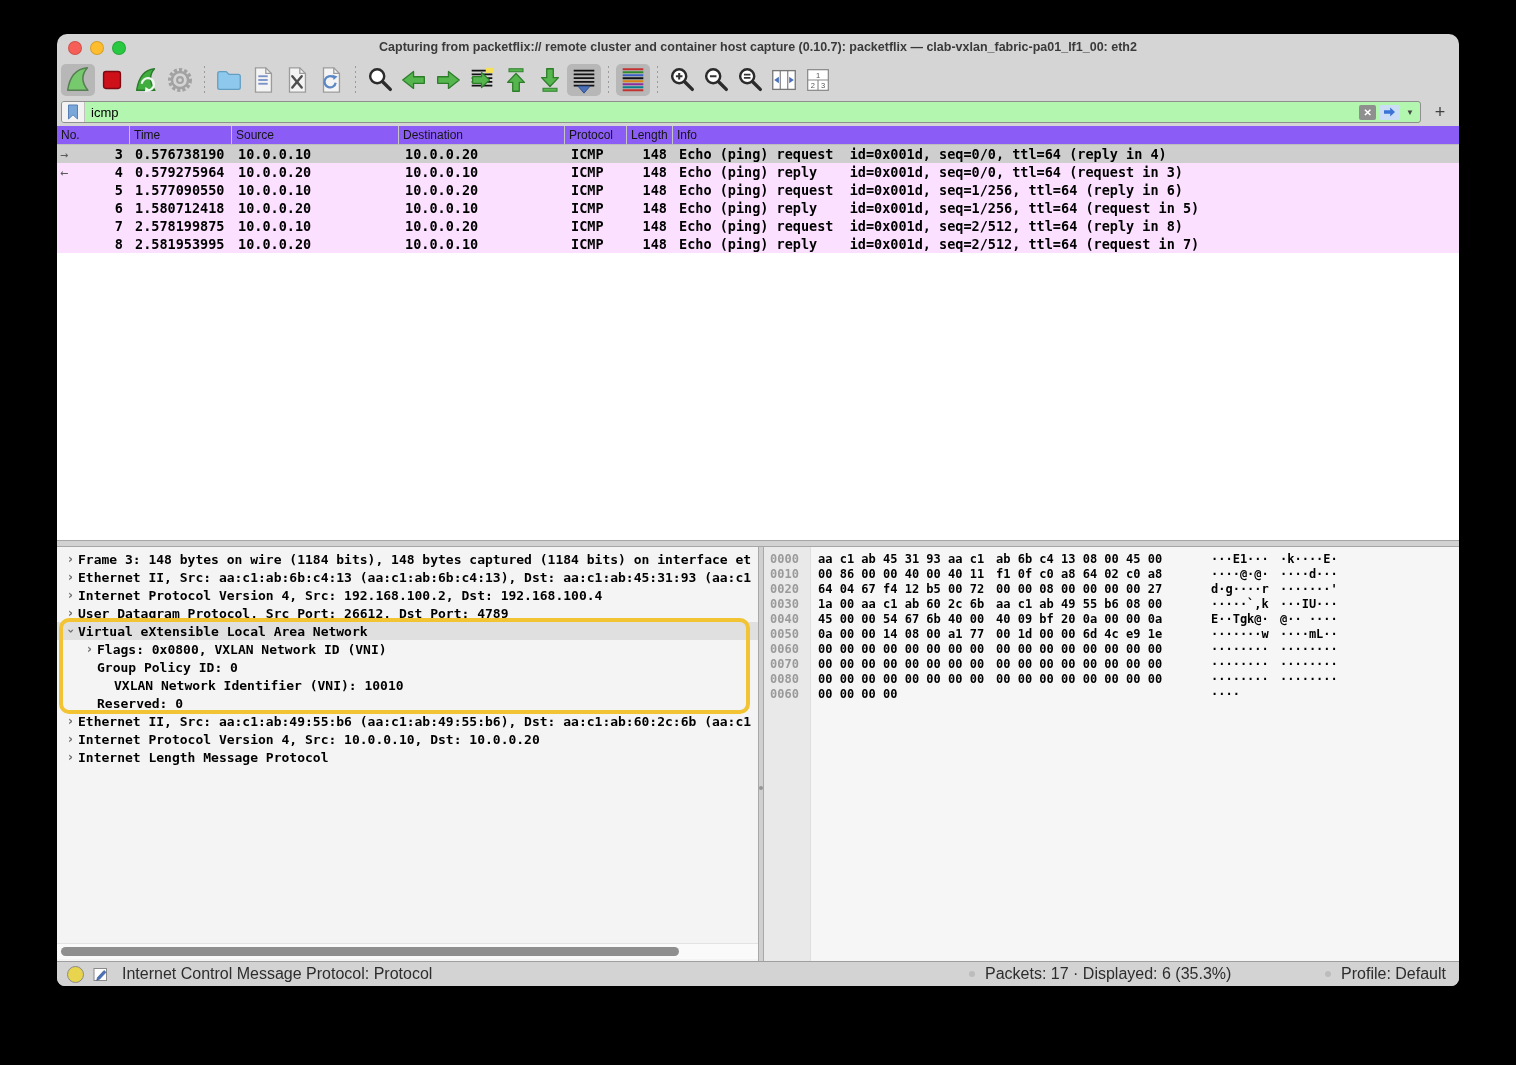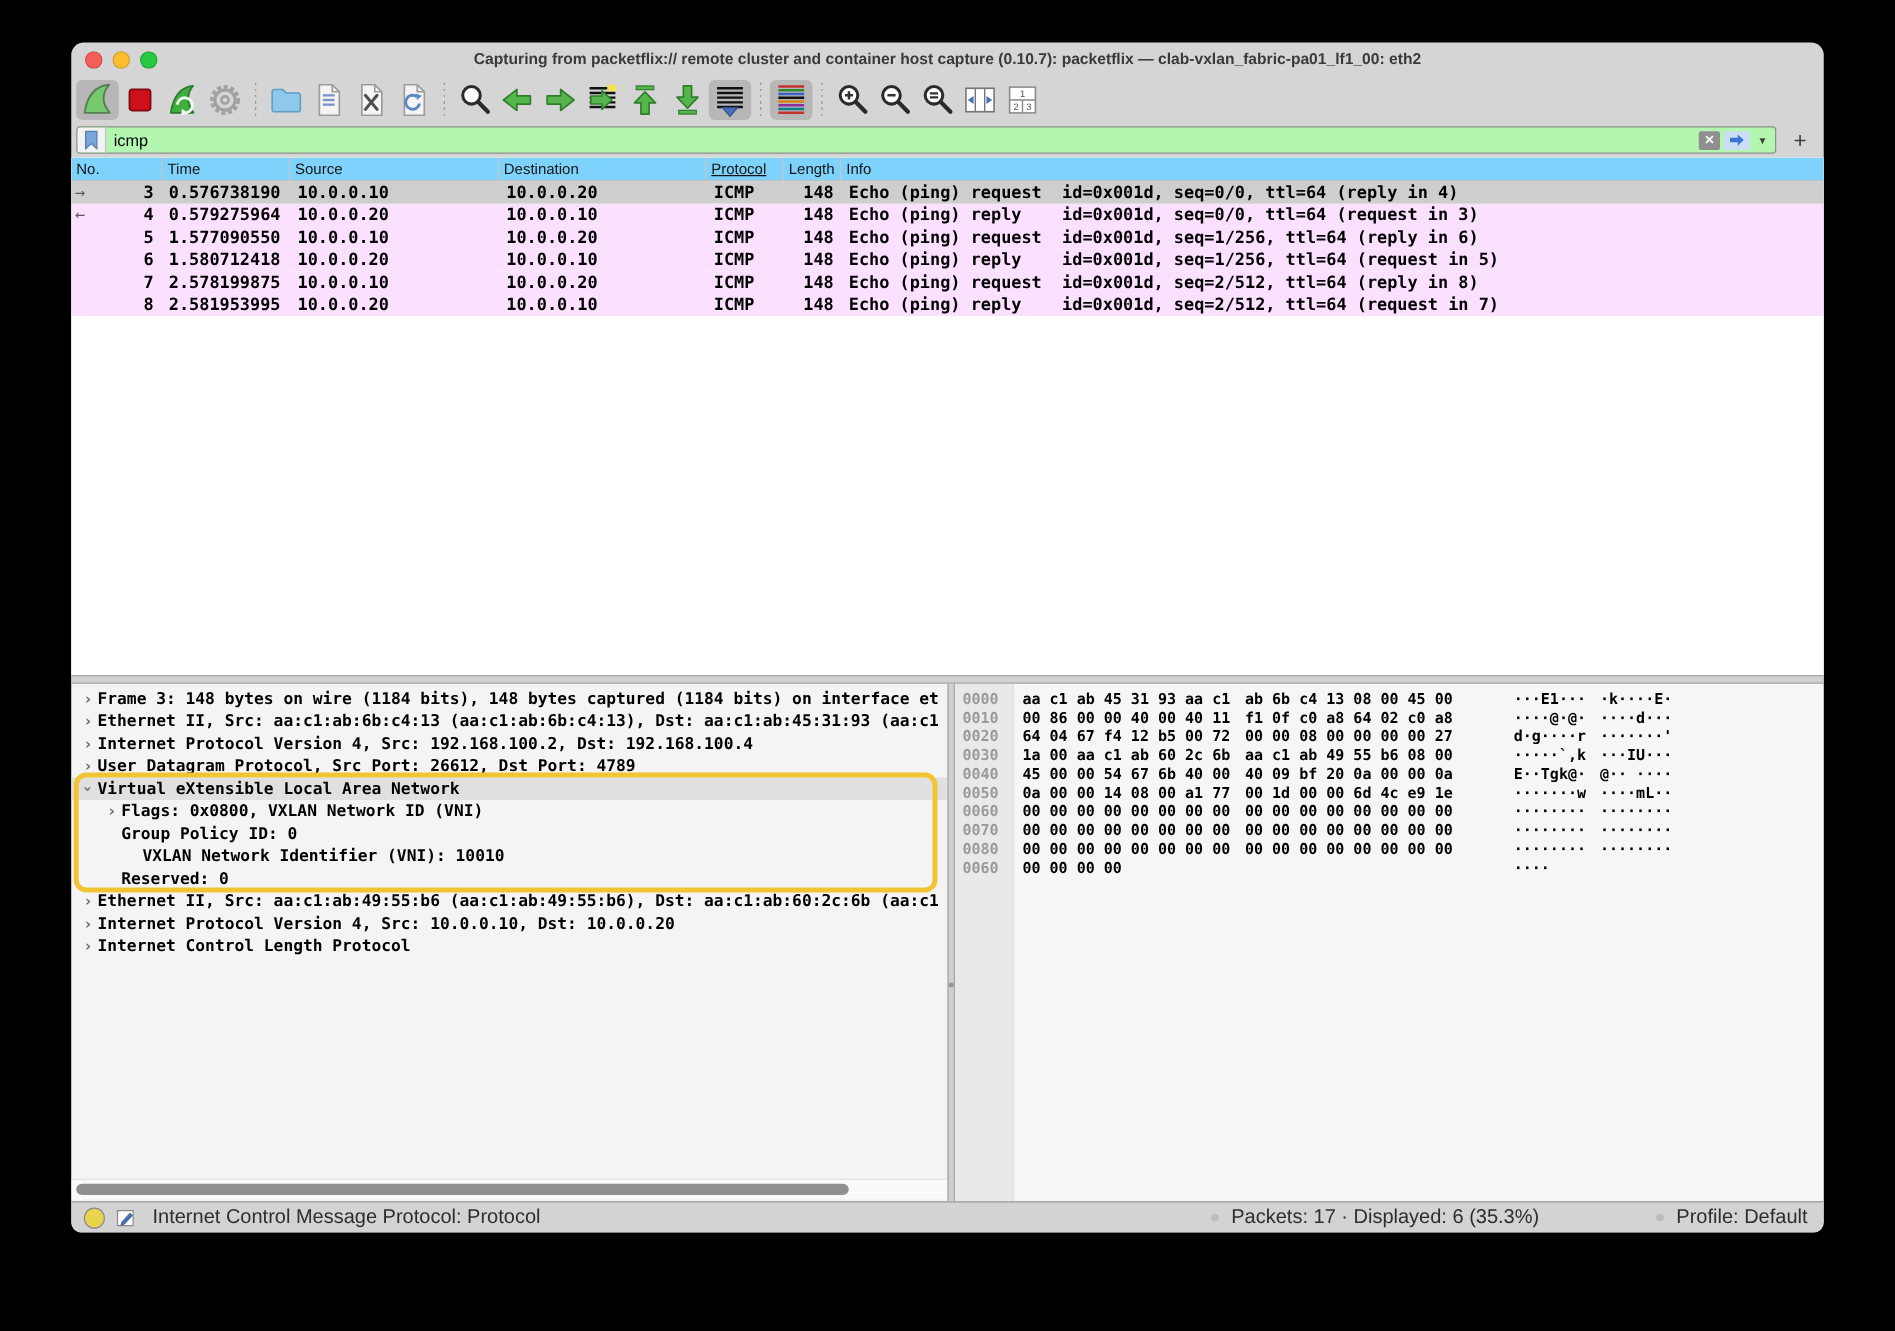--- a/index.html
+++ b/index.html
@@ -27,21 +27,21 @@
             display:flex;align-items:center;justify-content:center}
   .filtertext{flex:1;padding-left:6px;font-size:13px;color:#000}
   .clearx{width:17px;height:15px;background:#8f8f8f;border-radius:2px;color:#fff;font-size:10px;
           display:flex;align-items:center;justify-content:center;margin-right:3px;font-weight:700}
   .applybtn{width:21px;height:15px;background:#cbdef5;border-radius:2px;display:flex;
             align-items:center;justify-content:center;margin-right:2px}
   .caret{font-size:8px;color:#444;margin:0 6px 0 4px}
   .addbtn{font-size:18px;color:#3f3f3f;width:22px;text-align:center;margin-left:8px;font-weight:400}
   
   .listarea{flex:1;background:#fff;display:flex;flex-direction:column;overflow:hidden}
-  .listheader{height:18px;flex:0 0 18px;background:#7dd3fc;border-bottom:1px solid #bdbdbd;
+  .listheader{height:18px;flex:0 0 18px;background:#8b5cf6;border-bottom:1px solid #bdbdbd;
               display:flex;font-size:12px;color:#151515}
   .hcell{border-right:1px solid #c6c6c6;padding:2px 0 0 4px;box-sizing:border-box;
          overflow:hidden;white-space:nowrap;flex:0 0 auto}
   .hcell:last-child{border-right:none;flex:1}
   .prow{height:18px;flex:0 0 18px;display:flex;font:700 13.5px "DejaVu Sans Mono",monospace;
         color:#000;white-space:pre;overflow:hidden}
   .prow.sel{background:#cecece}
   .prow.icmp{background:#fce0ff}
   .pcell{box-sizing:border-box;overflow:hidden;flex:0 0 auto;padding-top:1px}
   .pcell.no{display:flex}
@@ -283,21 +283,21 @@
     </div>
     <div class="addbtn">+</div>
   </div>
 
   <div class="listarea">
     <div class="listheader" id="listheader">
         <div class="hcell" style="width: 73px;">No.</div>
         <div class="hcell" style="width: 102px;">Time</div>
         <div class="hcell" style="width: 167px;">Source</div>
         <div class="hcell" style="width: 166px;">Destination</div>
-        <div class="hcell" style="width: 62px; text-decoration: underline;">Protocol</div>
+        <div class="hcell" style="width: 62px;">Protocol</div>
         <div class="hcell" style="width: 46px;">Length</div>
         <div class="hcell">Info</div>
       </div>
     <div id="packetrows" style="display:flex;flex-direction:column">
         <div class="prow sel"><div class="pcell no" style="width:73px"><span class="mark">→</span><span class="num">3</span></div><div class="pcell" style="width:102px;padding-left:5px">0.576738190</div><div class="pcell" style="width:167px;padding-left:6px">10.0.0.10</div><div class="pcell" style="width:166px;padding-left:6px">10.0.0.20</div><div class="pcell" style="width:62px;padding-left:6px">ICMP</div><div class="pcell len" style="width:46px">148</div><div class="pcell info" style="padding-left:6px">Echo (ping) request  id=0x001d, seq=0/0, ttl=64 (reply in 4)</div></div>
         <div class="prow icmp"><div class="pcell no" style="width:73px"><span class="mark">←</span><span class="num">4</span></div><div class="pcell" style="width:102px;padding-left:5px">0.579275964</div><div class="pcell" style="width:167px;padding-left:6px">10.0.0.20</div><div class="pcell" style="width:166px;padding-left:6px">10.0.0.10</div><div class="pcell" style="width:62px;padding-left:6px">ICMP</div><div class="pcell len" style="width:46px">148</div><div class="pcell info" style="padding-left:6px">Echo (ping) reply    id=0x001d, seq=0/0, ttl=64 (request in 3)</div></div>
         <div class="prow icmp"><div class="pcell no" style="width:73px"><span class="mark"></span><span class="num">5</span></div><div class="pcell" style="width:102px;padding-left:5px">1.577090550</div><div class="pcell" style="width:167px;padding-left:6px">10.0.0.10</div><div class="pcell" style="width:166px;padding-left:6px">10.0.0.20</div><div class="pcell" style="width:62px;padding-left:6px">ICMP</div><div class="pcell len" style="width:46px">148</div><div class="pcell info" style="padding-left:6px">Echo (ping) request  id=0x001d, seq=1/256, ttl=64 (reply in 6)</div></div>
         <div class="prow icmp"><div class="pcell no" style="width:73px"><span class="mark"></span><span class="num">6</span></div><div class="pcell" style="width:102px;padding-left:5px">1.580712418</div><div class="pcell" style="width:167px;padding-left:6px">10.0.0.20</div><div class="pcell" style="width:166px;padding-left:6px">10.0.0.10</div><div class="pcell" style="width:62px;padding-left:6px">ICMP</div><div class="pcell len" style="width:46px">148</div><div class="pcell info" style="padding-left:6px">Echo (ping) reply    id=0x001d, seq=1/256, ttl=64 (request in 5)</div></div>
         <div class="prow icmp"><div class="pcell no" style="width:73px"><span class="mark"></span><span class="num">7</span></div><div class="pcell" style="width:102px;padding-left:5px">2.578199875</div><div class="pcell" style="width:167px;padding-left:6px">10.0.0.10</div><div class="pcell" style="width:166px;padding-left:6px">10.0.0.20</div><div class="pcell" style="width:62px;padding-left:6px">ICMP</div><div class="pcell len" style="width:46px">148</div><div class="pcell info" style="padding-left:6px">Echo (ping) request  id=0x001d, seq=2/512, ttl=64 (reply in 8)</div></div>
         <div class="prow icmp"><div class="pcell no" style="width:73px"><span class="mark"></span><span class="num">8</span></div><div class="pcell" style="width:102px;padding-left:5px">2.581953995</div><div class="pcell" style="width:167px;padding-left:6px">10.0.0.20</div><div class="pcell" style="width:166px;padding-left:6px">10.0.0.10</div><div class="pcell" style="width:62px;padding-left:6px">ICMP</div><div class="pcell len" style="width:46px">148</div><div class="pcell info" style="padding-left:6px">Echo (ping) reply    id=0x001d, seq=2/512, ttl=64 (request in 7)</div></div>
@@ -314,21 +314,21 @@
         <div class="drow" style="padding-left: 6px;"><span class="exp">›</span><span>Ethernet II, Src: aa:c1:ab:6b:c4:13 (aa:c1:ab:6b:c4:13), Dst: aa:c1:ab:45:31:93 (aa:c1</span></div>
         <div class="drow" style="padding-left: 6px;"><span class="exp">›</span><span>Internet Protocol Version 4, Src: 192.168.100.2, Dst: 192.168.100.4</span></div>
         <div class="drow" style="padding-left: 6px;"><span class="exp">›</span><span>User Datagram Protocol, Src Port: 26612, Dst Port: 4789</span></div>
         <div class="drow sel" style="padding-left: 6px;"><span class="exp open">›</span><span>Virtual eXtensible Local Area Network</span></div>
         <div class="drow" style="padding-left: 25px;"><span class="exp">›</span><span>Flags: 0x0800, VXLAN Network ID (VNI)</span></div>
         <div class="drow" style="padding-left: 25px;"><span class="exp"></span><span>Group Policy ID: 0</span></div>
         <div class="drow" style="padding-left: 42px;"><span class="exp"></span><span>VXLAN Network Identifier (VNI): 10010</span></div>
         <div class="drow" style="padding-left: 25px;"><span class="exp"></span><span>Reserved: 0</span></div>
         <div class="drow" style="padding-left: 6px;"><span class="exp">›</span><span>Ethernet II, Src: aa:c1:ab:49:55:b6 (aa:c1:ab:49:55:b6), Dst: aa:c1:ab:60:2c:6b (aa:c1</span></div>
         <div class="drow" style="padding-left: 6px;"><span class="exp">›</span><span>Internet Protocol Version 4, Src: 10.0.0.10, Dst: 10.0.0.20</span></div>
-        <div class="drow" style="padding-left: 6px;"><span class="exp">›</span><span>Internet Control Length Protocol</span></div>
+        <div class="drow" style="padding-left: 6px;"><span class="exp">›</span><span>Internet Length Message Protocol</span></div>
         <div class="dhscroll">
         <div class="dhthumb"></div>
       </div>
     </div>
     <div class="vsplit">
       <div class="vdot"></div>
     </div>
     <div class="hexpane">
       <div class="offsetstrip"></div>
       <div id="hexrows">

